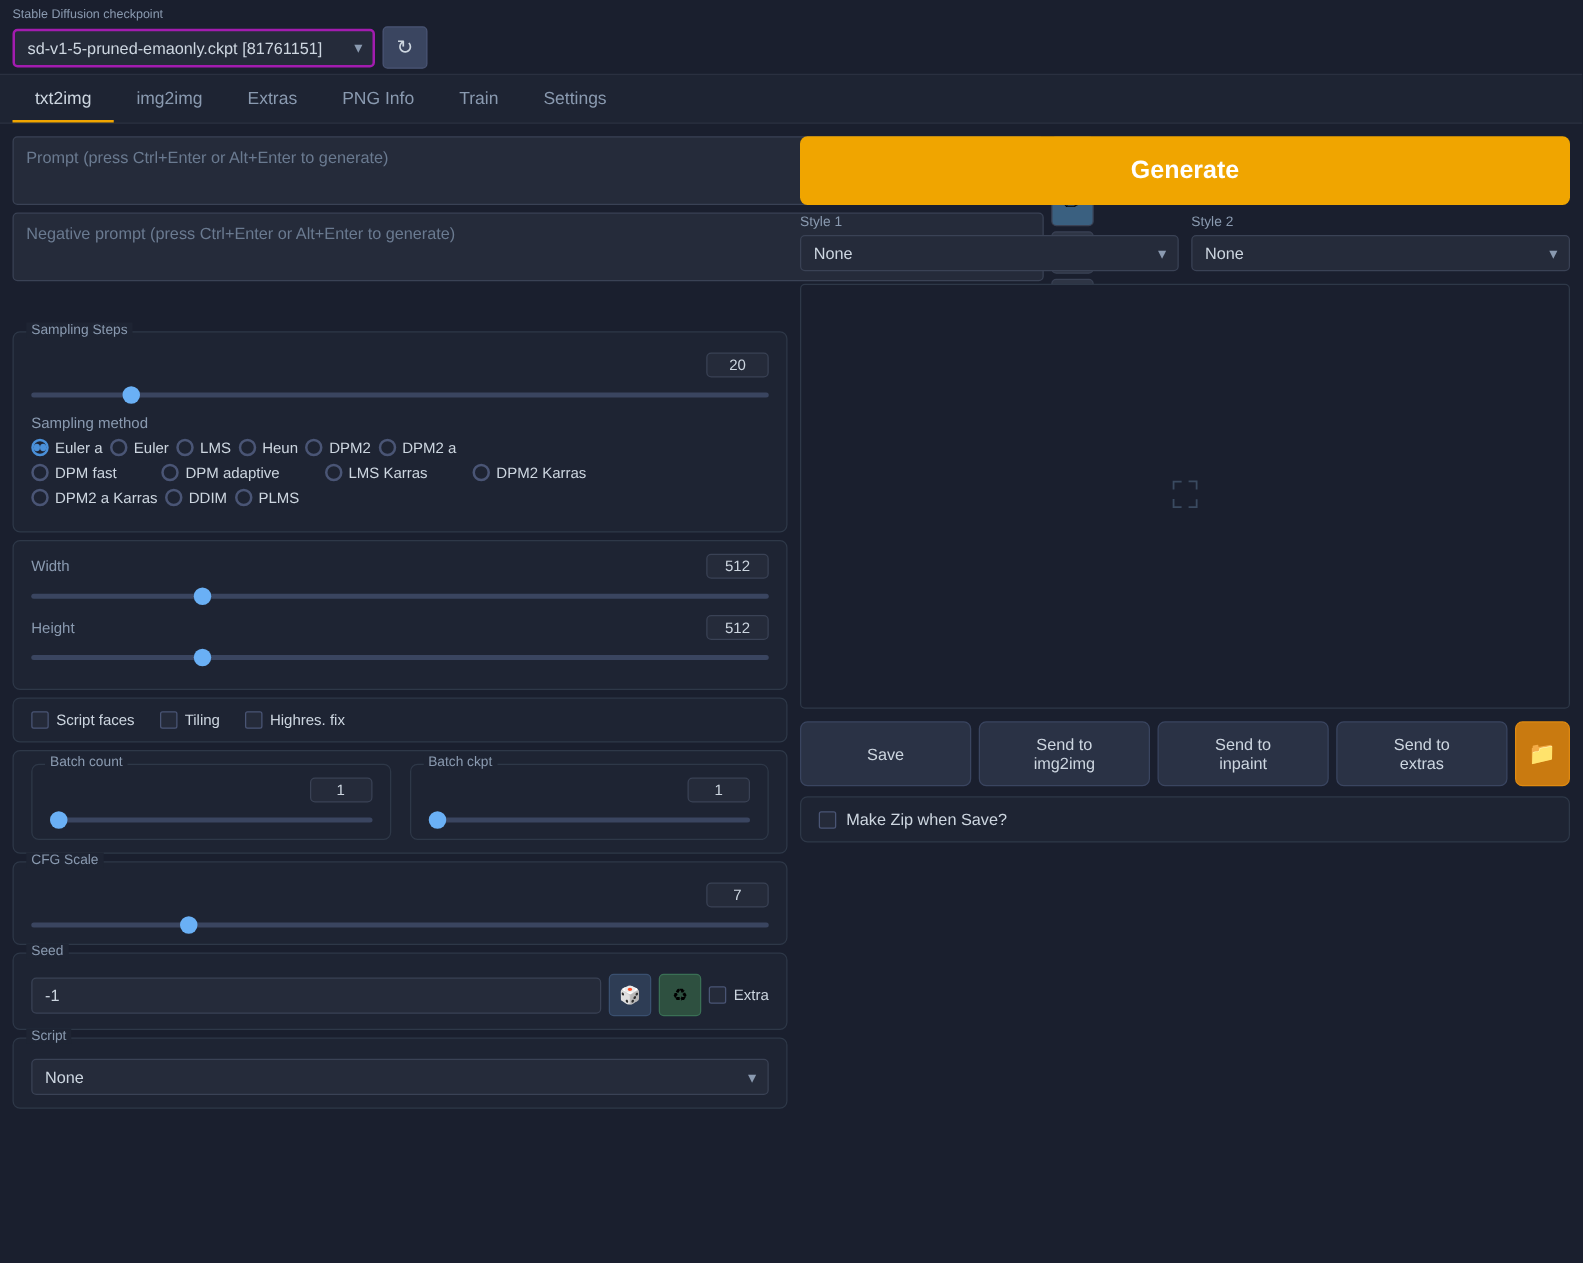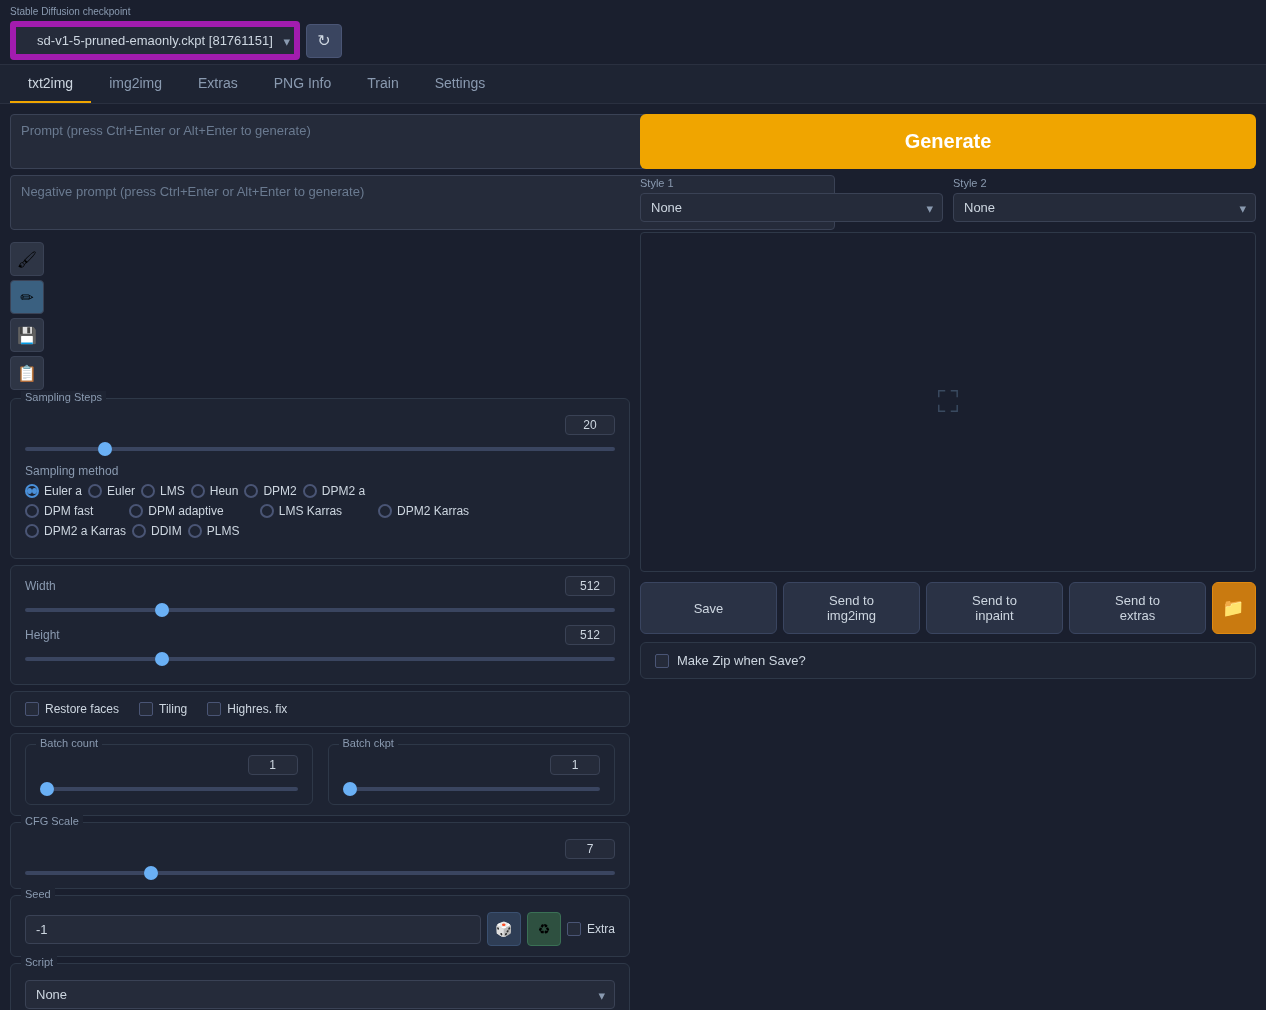--- a/index.html
+++ b/index.html
@@ -23,29 +23,28 @@
       color: #8a9ab0;
       margin-bottom: 4px;
     }
     .checkpoint-row {
       display: flex;
       align-items: center;
       gap: 6px;
     }
     .checkpoint-select {
       background: #252b3a;
-      border: 6px solid #a21caf;
+      border: 2px solid #a21caf;
       color: #cdd6e0;
       padding: 6px 10px;
       border-radius: 4px;
       width: 290px;
       font-size: 13px;
       cursor: pointer;
       appearance: none;
-      text-align: center;
       -webkit-appearance: none;
     }
     .refresh-btn {
       background: #3a4560;
       border: 1px solid #4a5575;
       color: #cdd6e0;
       padding: 6px 10px;
       border-radius: 4px;
       cursor: pointer;
       font-size: 16px;
@@ -99,21 +98,20 @@
       min-height: 55px;
       margin-bottom: 6px;
       width: 825px;
       cursor: text;
     }
     .prompt-row {
       display: flex;
       gap: 6px;
       margin-bottom: 6px;
       align-items: flex-start;
-      flex-direction: column;
     }
     .prompt-buttons {
       display: flex;
       flex-direction: column;
       gap: 4px;
     }
     .prompt-icon-btn {
       background: #2e3545;
       border: 1px solid #3a4255;
       border-radius: 4px;
@@ -595,21 +593,21 @@
           <span class="slider-label">Height</span>
           <span class="slider-value">512</span>
         </div>
         <input type="range" min="64" max="2048" value="512" style="">
       </div>
     </div>
 
     <div class="checkbox-row">
       <div class="checkbox-item">
         <div class="checkbox-box"></div>
-        <span class="checkbox-label">Restore faces</span>
+        <span class="checkbox-label">Script faces</span>
       </div>
       <div class="checkbox-item">
         <div class="checkbox-box"></div>
         <span class="checkbox-label">Tiling</span>
       </div>
       <div class="checkbox-item">
         <div class="checkbox-box"></div>
         <span class="checkbox-label">Highres. fix</span>
       </div>
     </div>

